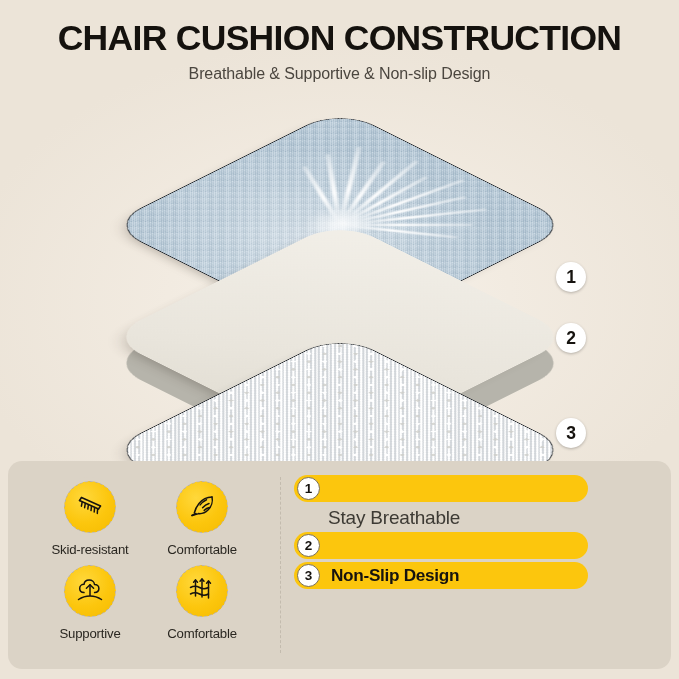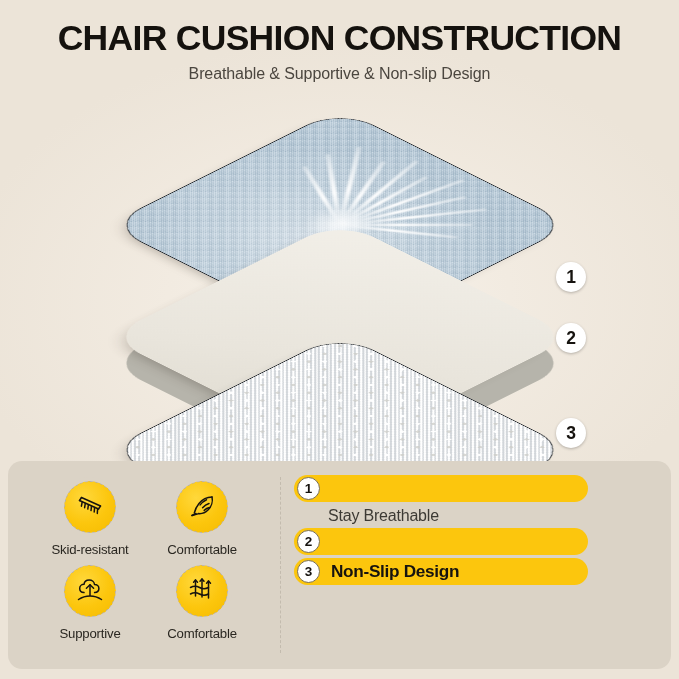--- a/index.html
+++ b/index.html
@@ -165,21 +165,21 @@
     background:#ffffff; border:1px solid #6e6category;
     border:1px solid #7a6f55;
     display:flex; align-items:center; justify-content:center;
     font-size:13.5px; font-weight:bold; color:#16130f; flex:0 0 auto;
   }
   .pill-text{
     margin-left:11px; font-size:17.2px; font-weight:bold; color:#16130f;
     letter-spacing:-0.3px; white-space:nowrap;
   }
   .feature-sub{
-    margin:5px 0 0 34px; font-size:16px; color:#3d3a34; letter-spacing:-0.2px;
+    margin:5px 0 0 34px; font-size:19px; color:#3d3a34; letter-spacing:-0.2px;
     white-space:nowrap;
   }
 </style>
 </head>
 <body>
 
 <div id="page">
 
   <div class="header">
     <div class="title">CHAIR CUSHION CONSTRUCTION</div>

